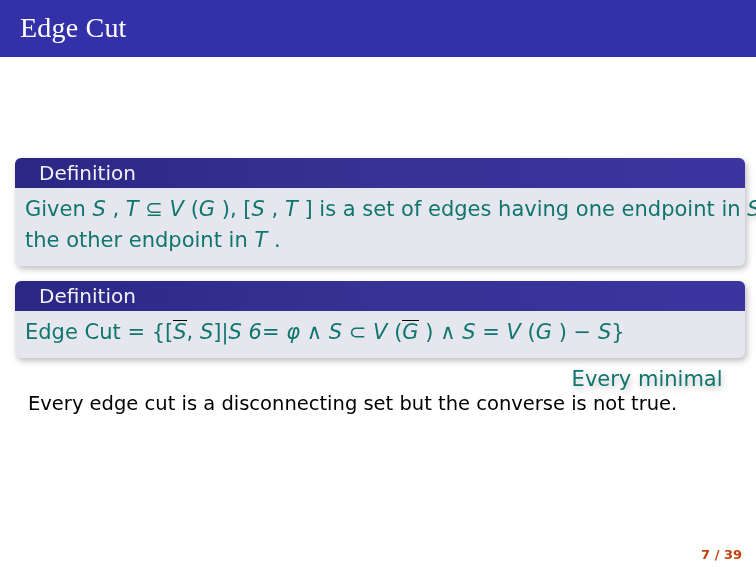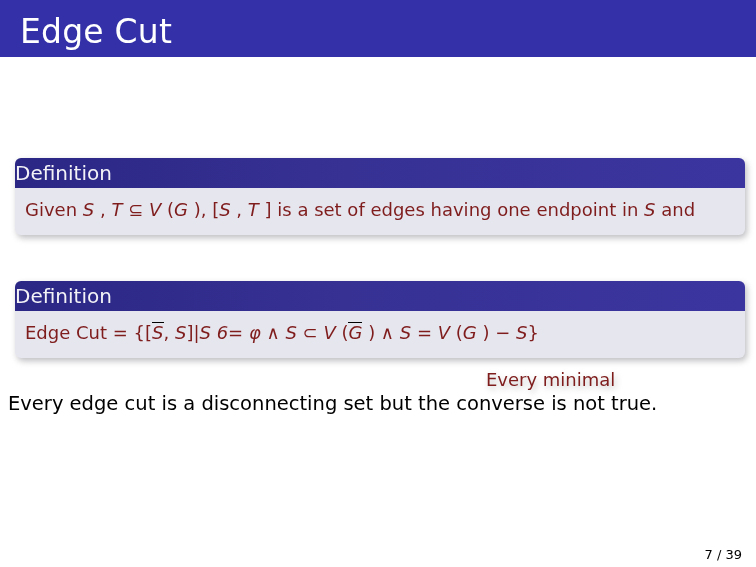--- a/index.html
+++ b/index.html
@@ -22,24 +22,25 @@
     top: 0;
     width: 756px;
     height: 57px;
     background: #3330a8;
     box-sizing: border-box;
   }
   #title-text {
     position: absolute;
     left: 20px;
     top: 12px;
-    font-size: 33px;
+    font-size: 28px;
     color: #ffffff;
     letter-spacing: 0.2px;
     white-space: nowrap;
+    font-family: Liberation Serif, serif;
   }
 
   
   #slide-body {
     position: absolute;
     left: 0;
     top: 57px;
     width: 756px;
     height: 510px;
     background: #ffffff;
@@ -54,33 +55,33 @@
     filter: drop-shadow(2px 3px 3px rgba(110,110,120,0.45));
   }
   .block-title {
     position: relative;
     height: 30px;
     background: linear-gradient(to right, #2b2785 0%, #363193 45%, #3b35a0 100%);
     border-radius: 6px 6px 0 0;
     color: #f2f2f7;
     font-size: 20px;
     line-height: 30px;
-    padding-left: 0;
+    padding-left: 24px;
     box-sizing: border-box;
     white-space: nowrap;
     overflow: visible;
   }
   .block-body {
     position: relative;
     background: #e6e6ef;
     border-radius: 0 0 6px 6px;
     padding: 6px 10px 10px 10px;
     box-sizing: border-box;
-    color: #7f1d1d;
-    font-size: 18px;
+    color: #0f766e;
+    font-size: 21px;
     line-height: 31px;
     white-space: nowrap;
     overflow: visible;
   }
 
   #definition-block-1 { left: 15px; top: 101px; }
   #definition-block-2 { left: 15px; top: 224px; }
 
   
   .mi {
@@ -107,50 +108,52 @@
     left: 0;
     top: 0;
     white-space: nowrap;
     transform: translateY(-100%);
     margin-left: 35px;
   }
 
   
   #closing-line {
     position: absolute;
-    left: 8px;
+    left: 28px;
     top: 335px;
     font-size: 19.5px;
     color: #000000;
     white-space: nowrap;
   }
 
   
   #page-indicator {
     position: absolute;
     right: 14px;
     bottom: 5px;
     font-size: 13px;
-    color: #000000;
+    color: #c2410c;
     white-space: nowrap;
+    font-weight: bold;
   }
 </style>
 </head>
 <body>
 
 <div id="title-bar">
   <div id="title-text">Edge Cut</div>
 </div>
 
 <div id="slide-body">
 
   <div class="block" id="definition-block-1">
     <div class="block-title">Definition</div>
     <div class="block-body">
       <div><span>Given </span><span class="mi">S</span><span> , </span><span class="mi">T</span><span> ⊆ </span><span class="mi">V</span><span> (</span><span class="mi">G</span><span> ), [</span><span class="mi">S</span><span> , </span><span class="mi">T</span><span> ] is a set of edges having one endpoint in </span><span class="mi">S</span><span> and</span></div>
+      <div><span>the other endpoint in </span><span class="mi">T</span><span> .</span></div>
     </div>
   </div>
 
   <div class="block" id="definition-block-2">
     <div class="block-title">Definition</div>
     <div class="block-body">
       <div><span>Edge Cut = {[</span><span class="ovl">S</span><span>, </span><span class="mi">S</span><span>]|</span><span class="mi">S</span><span class="mi"> 6= </span><span class="mi">φ</span><span> ∧ </span><span class="mi">S</span><span> ⊂ </span><span class="mi">V</span><span> (</span><span class="ovl">G</span><span> ) ∧ </span><span class="mi">S</span><span> = </span><span class="mi">V</span><span> (</span><span class="mi">G</span><span> ) − </span><span class="mi">S</span><span>}</span><span class="overlap-wrap"><span style="left: -88px; top: 25px; transform: none;">Every minimal</span></span></div>
     </div>
   </div>
 

